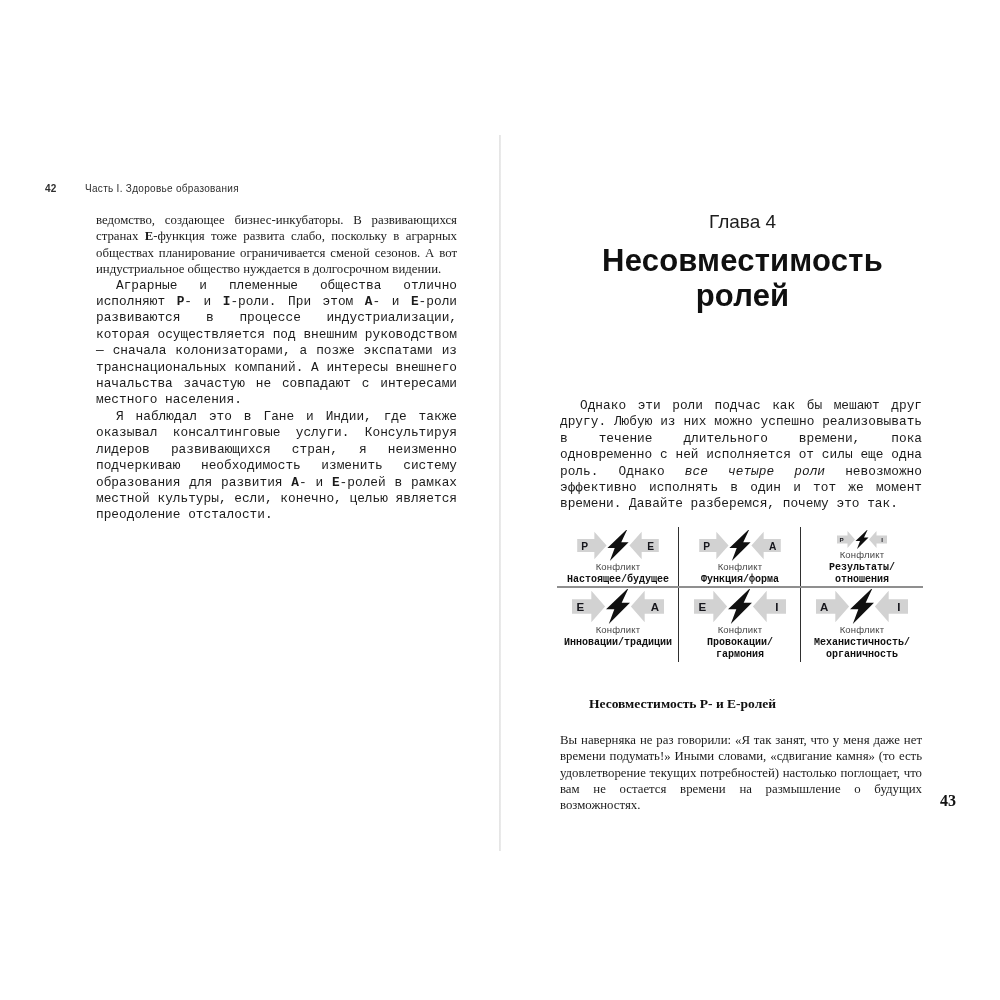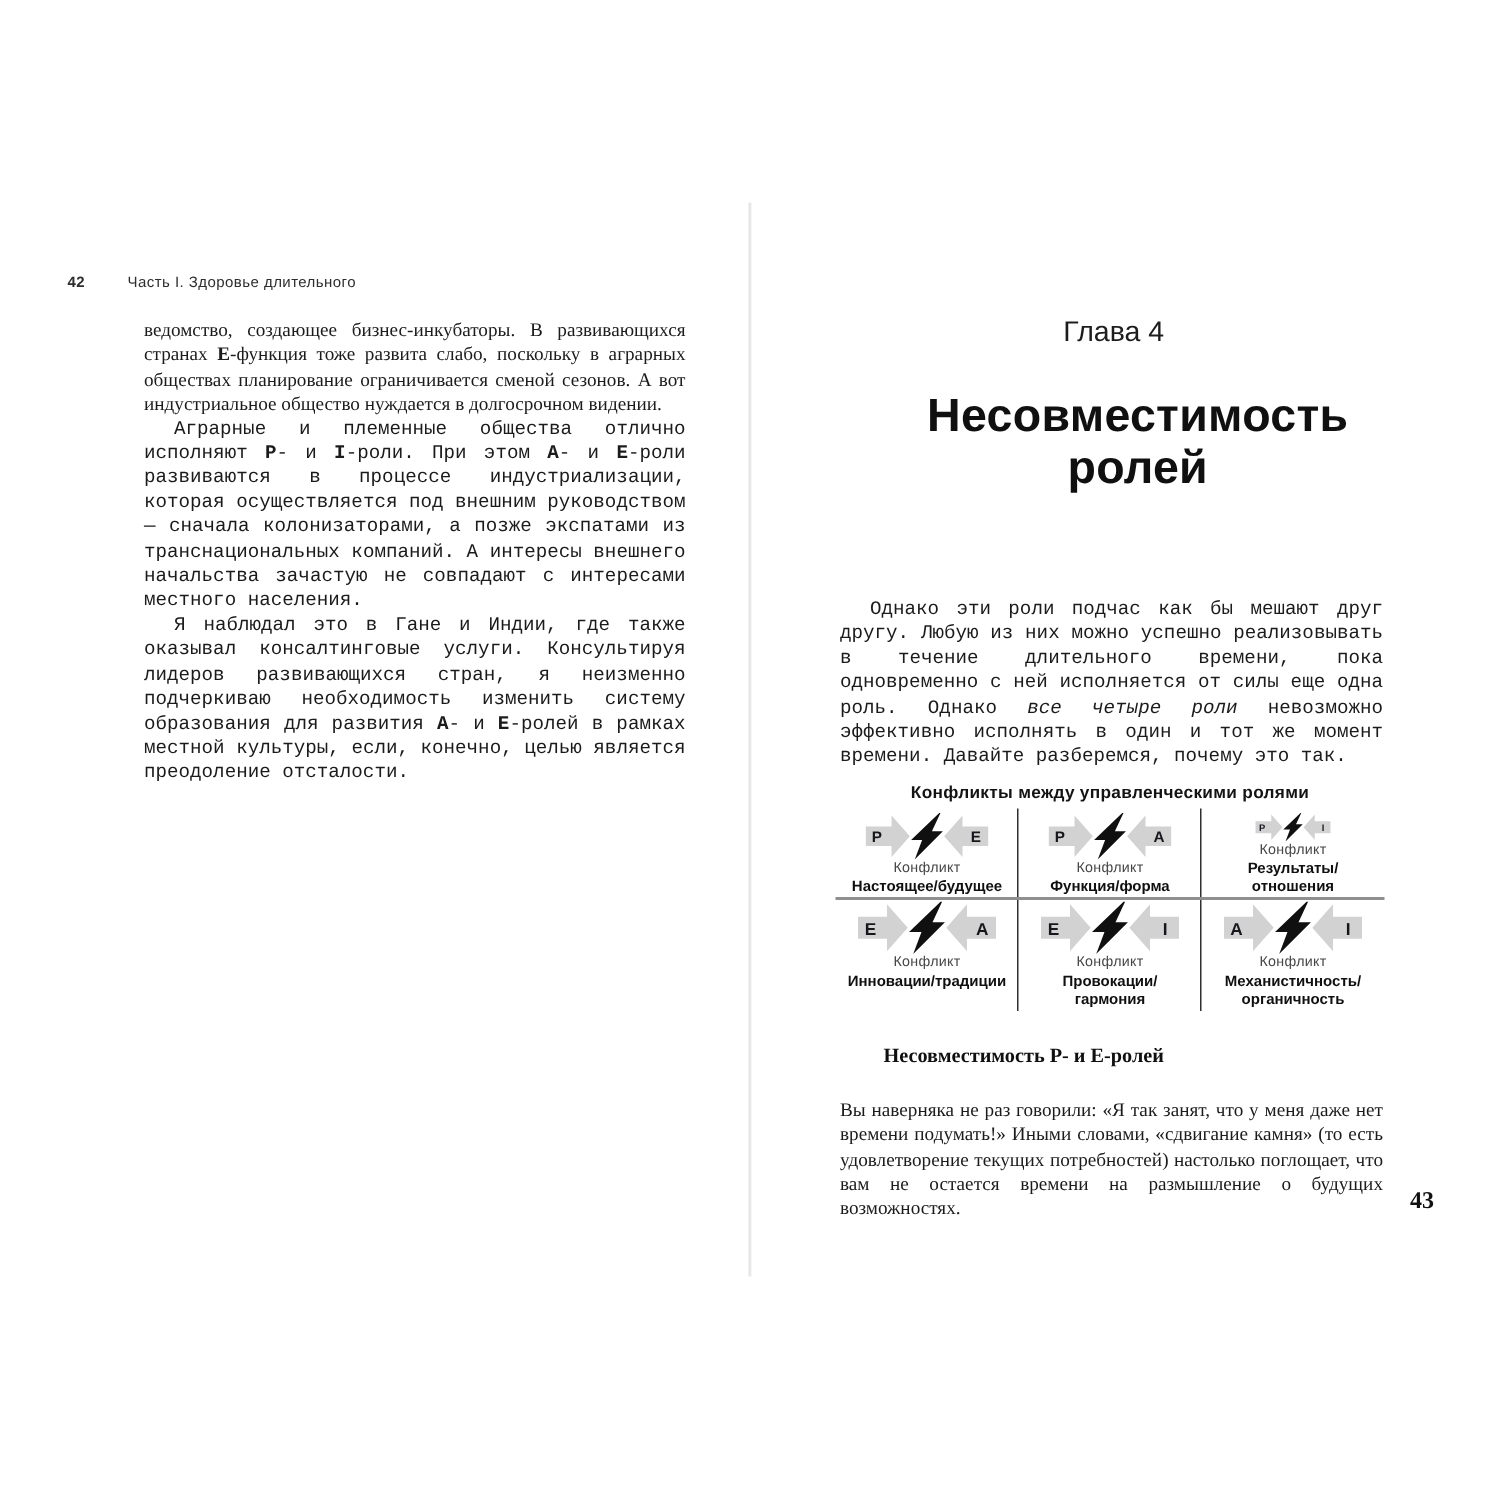--- a/index.html
+++ b/index.html
@@ -29,75 +29,74 @@
   .seg-b{font-weight:bold;}
   .seg-i{font-style:italic;}
   
   .chapter-label{
     position:absolute;left:560px;top:211px;width:365px;text-align:center;
     font-family:"Liberation Sans", sans-serif;font-size:19px;color:#1d1d1d;
   }
   .chapter-title{
     position:absolute;left:560px;top:243px;width:365px;text-align:center;
     font-family:"Liberation Sans", sans-serif;font-size:31px;line-height:35px;
-    font-weight:bold;color:#101010;margin:16px;letter-spacing:0.2px;
+    font-weight:bold;color:#101010;margin:0;letter-spacing:0.2px;
   }
   .diagram{position:absolute;left:557px;top:523px;width:366px;}
   .diagram-title{
     font-family:"Liberation Sans", sans-serif;font-size:11.5px;font-weight:bold;
     text-align:center;color:#131313;letter-spacing:0.2px;
   }
   .grid{position:relative;margin-top:4px;height:135px;}
   .vline{position:absolute;top:0;bottom:0;width:1.4px;background:#2f2f2f;}
   .v1{left:121px;} .v2{left:243px;}
   .hline{position:absolute;left:0;right:0;top:59px;height:1.8px;background:#8f8f8f;}
   .cells{position:absolute;inset:0;display:grid;grid-template-columns:1fr 1fr 1fr;grid-template-rows:59px 76px;}
   .cell{display:flex;flex-direction:column;align-items:center;padding-top:3px;}
   .cell svg{display:block;}
   .conflict-word{
     font-family:"Liberation Sans", sans-serif;font-size:9.5px;color:#474747;
     margin-top:0px;letter-spacing:0.2px;
   }
   .cell-label{
-    font-family:Liberation Sans, sans-serif;font-size:10px;font-weight:bold;
+    font-family:Liberation Mono, monospace;font-size:10px;font-weight:bold;
     color:#101010;text-align:center;margin-top:2px;line-height:12px;padding:0 6px;
   }
   .section-heading{
     position:absolute;left:560px;top:696px;width:362px;
     font-family:Liberation Serif, serif;font-size:13.5px;font-weight:bold;color:#101010;padding-left:29px;
   }
   #section-para{left:560px;top:719px;width:362px;}
   .folio-right{
     position:absolute;left:900px;top:792px;width:56px;text-align:right;
     font-size:16px;font-weight:bold;color:#111;
   }
 </style>
 </head>
 <body>
 
 <div class="gutter"></div>
 
 <div class="running-head">
   <span class="folio">42</span>
-  <span>Часть I. Здоровье длительного</span>
+  <span>Часть I. Здоровье образования</span>
 </div>
 <div class="body-text" id="left-paras">
     <p><span>ведомство, создающее бизнес-инкубаторы. В развивающихся странах </span><span class="seg-b">E</span><span>-функция тоже развита слабо, поскольку в аграрных обществах планирование ограничивается сменой сезонов. А вот индустриальное общество нуждается в долгосрочном видении.</span></p>
     <p class="indent"><span>Аграрные и племенные общества отлично исполняют </span><span class="seg-b">P</span><span>- и </span><span class="seg-b">I</span><span>-роли. При этом </span><span class="seg-b">A</span><span>- и </span><span class="seg-b">E</span><span>-роли развиваются в процессе индустриализации, которая осуществляется под внешним руководством — сначала колонизаторами, а позже экспатами из транснациональных компаний. А интересы внешнего начальства зачастую не совпадают с интересами местного населения.</span></p>
     <p class="indent"><span>Я наблюдал это в Гане и Индии, где также оказывал консалтинговые услуги. Консультируя лидеров развивающихся стран, я неизменно подчеркиваю необходимость изменить систему образования для развития </span><span class="seg-b">A</span><span>- и </span><span class="seg-b">E</span><span>-ролей в рамках местной культуры, если, конечно, целью является преодоление отсталости.</span></p>
   </div>
 
 <div class="chapter-label">Глава 4</div>
 <h1 class="chapter-title">Несовместимость ролей</h1>
 <div class="body-text" id="right-paras">
     <p class="indent"><span>Однако эти роли подчас как бы мешают друг другу. Любую из них можно успешно реализовывать в течение длительного времени, пока одновременно с ней исполняется от силы еще одна роль. Однако </span><span class="seg-i">все четыре роли</span><span> невозможно эффективно исполнять в один и тот же момент времени. Давайте разберемся, почему это так.</span></p>
   </div>
 
 <div class="diagram">
-  <div class="diagram-title">Конфликты между управленческими ролями</div>
   <div class="grid">
     <div class="vline v1"></div>
     <div class="vline v2"></div>
     <div class="hline"></div>
     <div class="cells" id="diagram-cells">
         <div class="cell">
           <svg width="92" height="35" viewBox="0 0 100 38">
             <polygon points="0,11 21,11 21,2 36,19 21,36 21,27 0,27" fill="#d2d2d2"></polygon>
             <polygon points="100,11 79,11 79,2 64,19 79,36 79,27 100,27" fill="#d2d2d2"></polygon>
             <polygon points="60,0 37,22 46,22 40,38 63,15 54,15 61,0" fill="#101010"></polygon>

